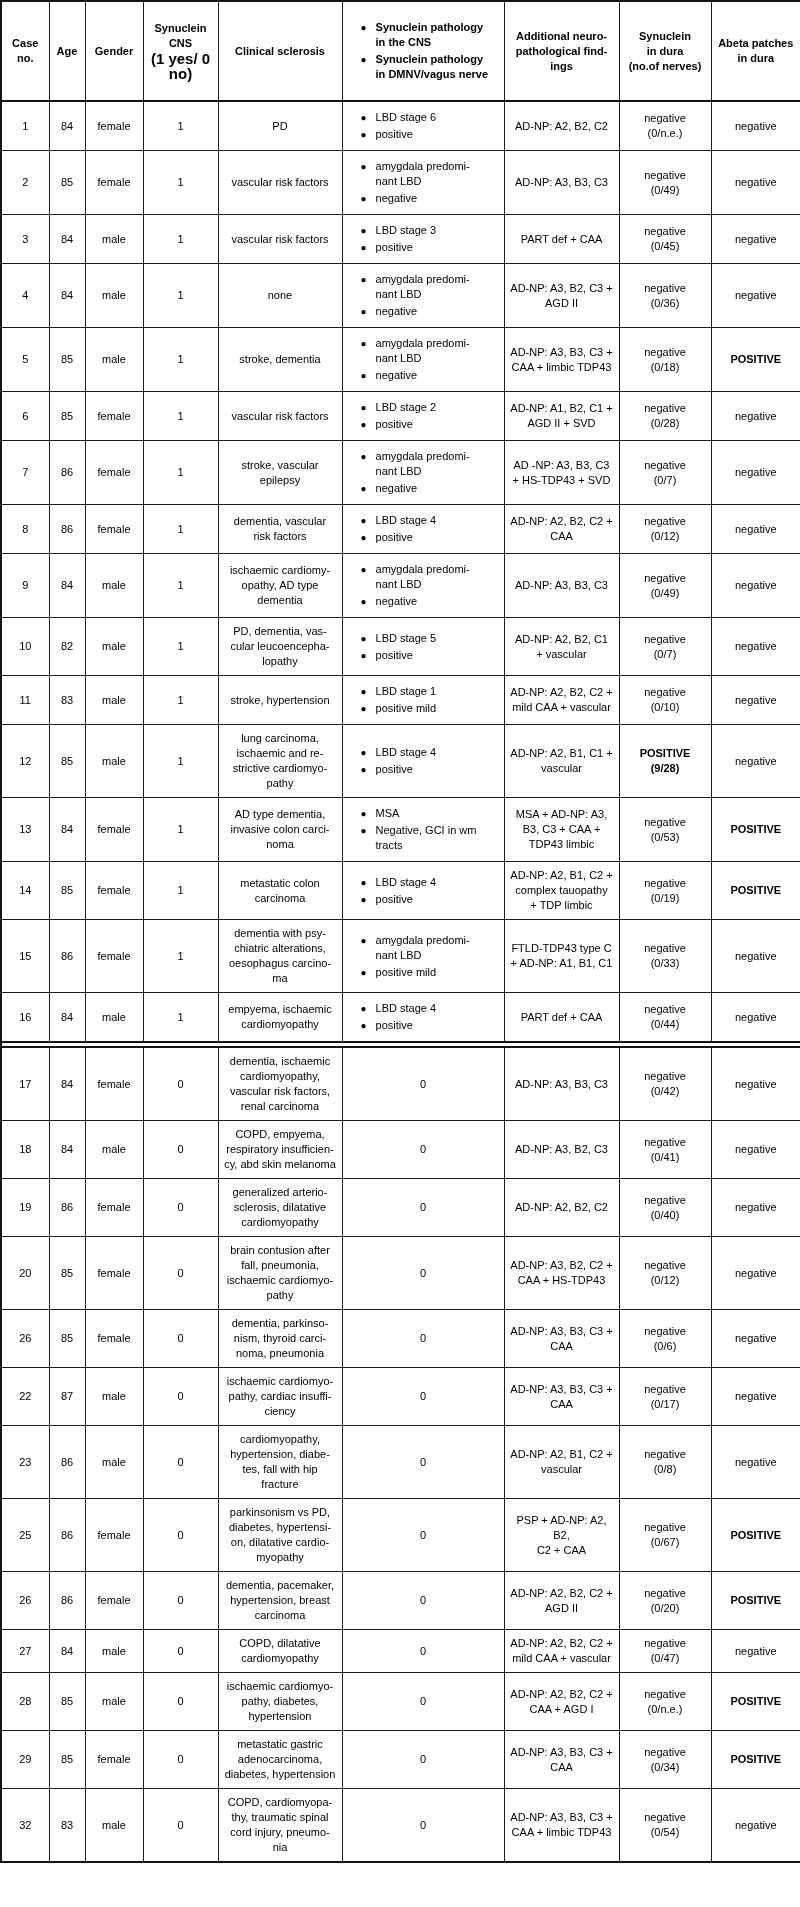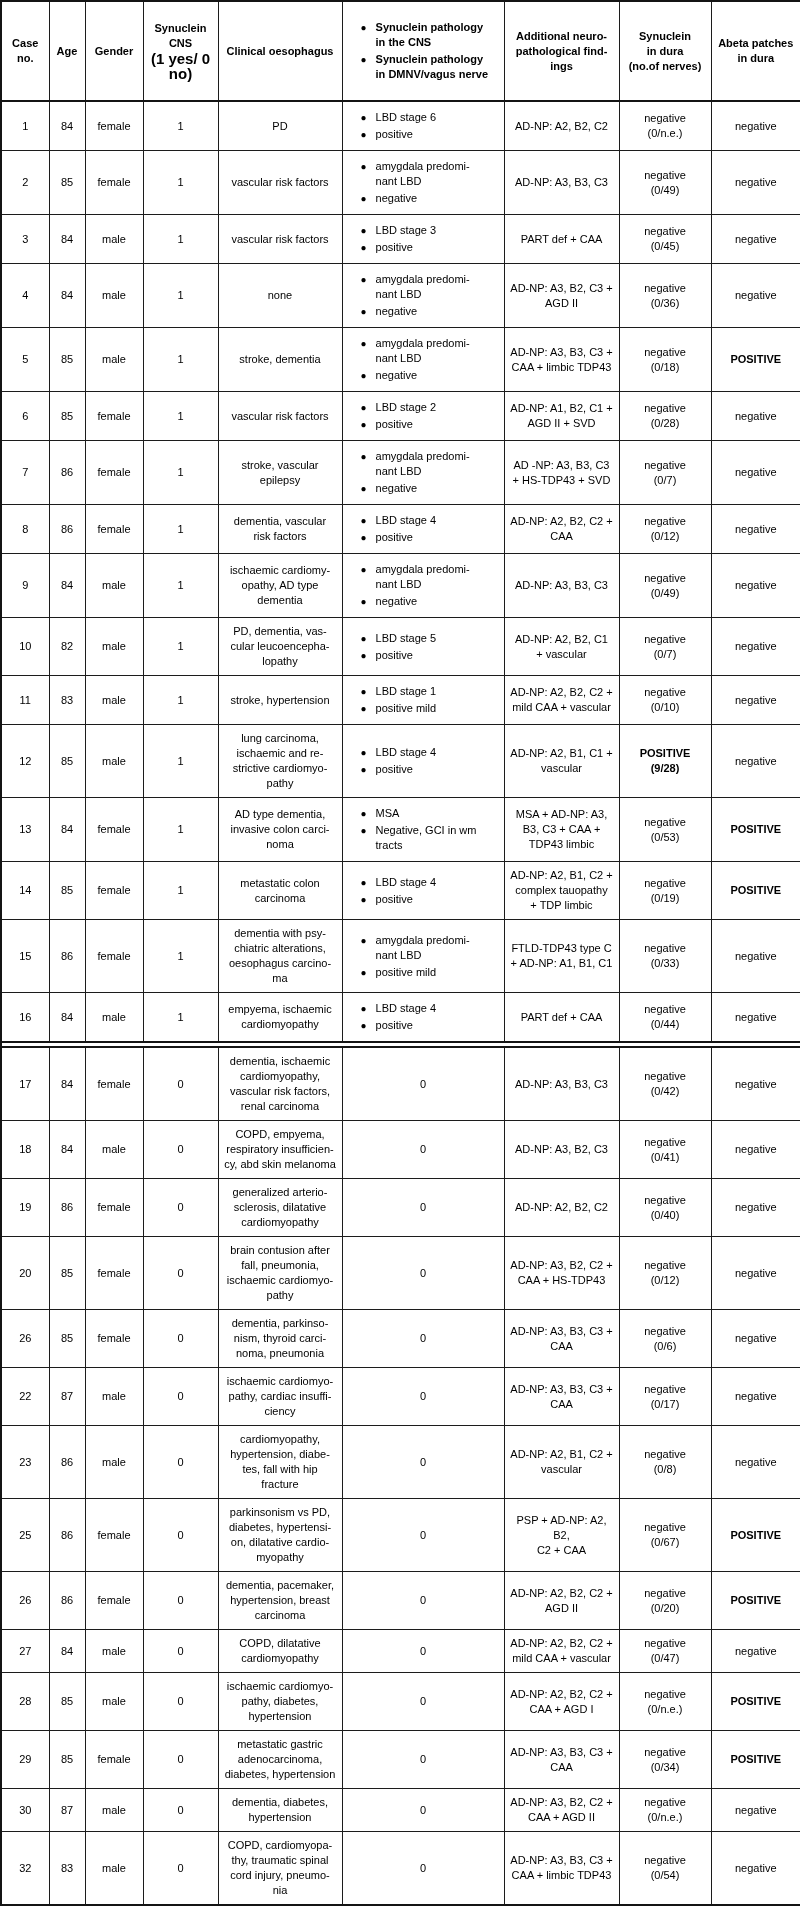--- a/index.html
+++ b/index.html
@@ -91,21 +91,21 @@
     <tr>
       <th>Case
 no.</th>
       <th>Age</th>
       <th>Gender</th>
       <th>
         <span>Synuclein
 CNS</span>
         <span class="sub">(1 yes/ 0 no)</span>
       </th>
-      <th>Clinical oesophagus</th>
+      <th>Clinical sclerosis</th>
       <th class="bullets">
         <div class="bullet-item">
           <span class="bullet-glyph">●</span>
           <span class="bullet-text">Synuclein pathology
 in the CNS</span>
         </div>
         <div class="bullet-item">
           <span class="bullet-glyph">●</span>
           <span class="bullet-text">Synuclein pathology
 in DMNV/vagus nerve</span>
@@ -671,34 +671,20 @@
 adenocarcinoma,
 diabetes, hypertension</td>
         <td>0</td>
         <td>AD-NP: A3, B3, C3 +
 CAA</td>
         <td>negative
 (0/34)</td>
         <td class="bold">POSITIVE</td>
       </tr>
       <tr>
-        <td>30</td>
-        <td>87</td>
-        <td>male</td>
-        <td>0</td>
-        <td>dementia, diabetes,
-hypertension</td>
-        <td>0</td>
-        <td>AD-NP: A3, B2, C2 +
-CAA + AGD II</td>
-        <td>negative
-(0/n.e.)</td>
-        <td>negative</td>
-      </tr>
-      <tr>
         <td>32</td>
         <td>83</td>
         <td>male</td>
         <td>0</td>
         <td>COPD, cardiomyopa-
 thy, traumatic spinal
 cord injury, pneumo-
 nia</td>
         <td>0</td>
         <td>AD-NP: A3, B3, C3 +

